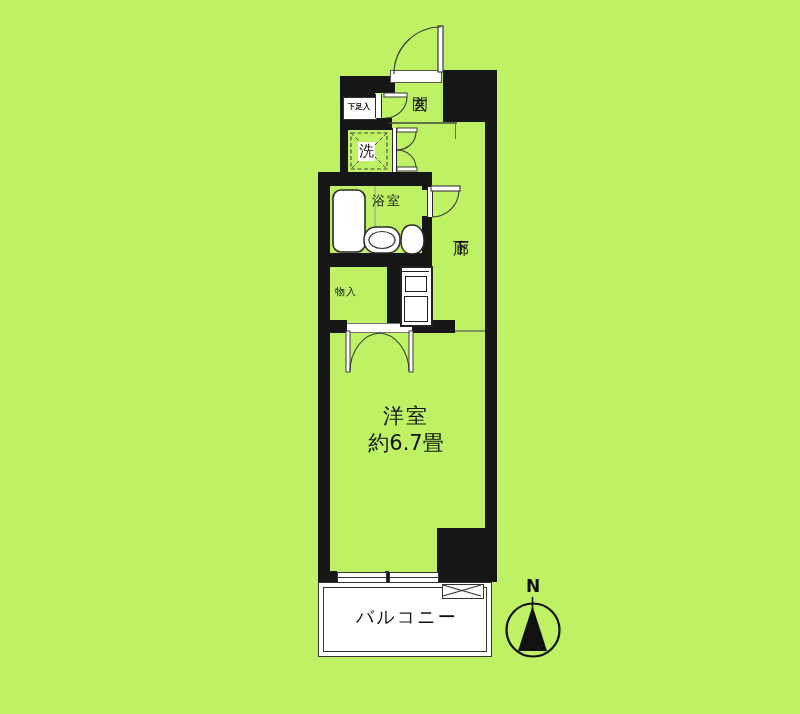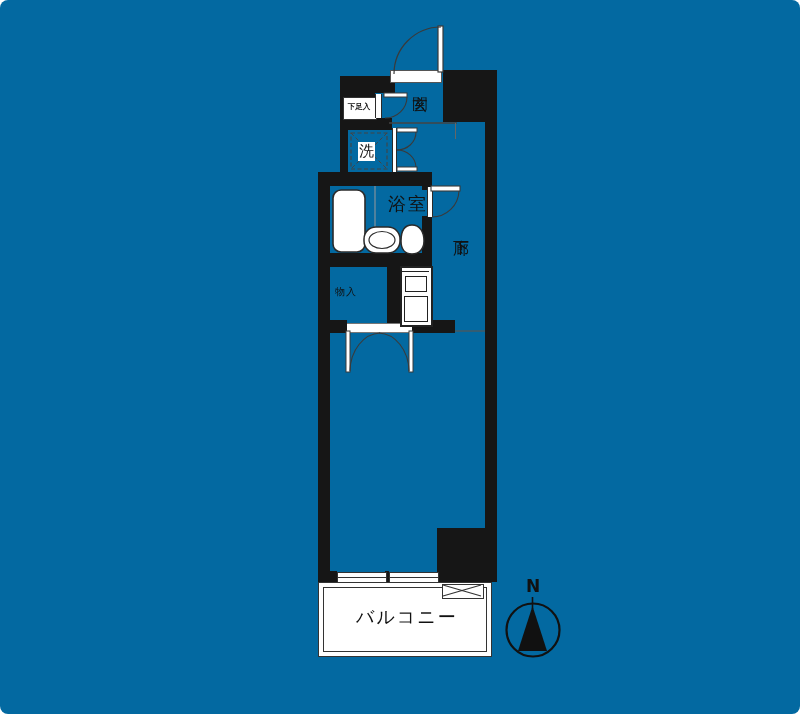--- a/index.html
+++ b/index.html
@@ -1,17 +1,17 @@
 <!DOCTYPE html>
 <html><head>
 <meta charset="utf-8">
 <style>
   html,body{margin:0;padding:0;background:#ffffff;}
-  #canvas{position:relative;width:800px;height:714px;background:#0369a1;overflow:hidden;
-          font-family:"DejaVu Sans",sans-serif;color:#1a1a1a;border-radius:8px;}
+  #canvas{position:relative;width:800px;height:714px;background:#bef264;overflow:hidden;
+          font-family:"DejaVu Sans",sans-serif;color:#1a1a1a;}
   .wall{position:absolute;background:#161616;}
   .whitebox{position:absolute;background:#ffffff;}
   .frame{position:absolute;background:#ffffff;border-left:1.5px solid #2a2a2a;border-right:1.5px solid #2a2a2a;}
   .hframe{position:absolute;background:#ffffff;border-top:1px solid #777;border-bottom:1px solid #777;}
   .sill{position:absolute;background:#ffffff;border:1.5px solid #555;}
   .window{position:absolute;background:#ffffff;border:1px solid #333;}
   .window .mid{position:absolute;left:0;right:0;top:45%;height:0;border-top:1px solid #333;}
   .label{position:absolute;color:#111;white-space:nowrap;}
   .vtext{writing-mode:vertical-rl;text-orientation:upright;}
   .ctr{text-align:center;}
@@ -106,19 +106,21 @@
     <path d="M 443 585 L 481 596 M 481 585 L 443 596" stroke="#333" stroke-width="1.2"></path>
 
     <circle cx="533" cy="630" r="26.5" fill="none" stroke="#111" stroke-width="2.2"></circle>
     <line x1="532.5" y1="597" x2="532.5" y2="609" stroke="#111" stroke-width="1.6"></line>
     <polygon points="532.5,606 518,651 547,651" fill="#111"></polygon>
   </svg>
 
   <div class="label vtext" style="left:410px;top:84px;font-size:15px;letter-spacing:1px">玄関</div>
   <div class="label ctr" style="left:343px;top:102px;width:32px;font-size:7.5px;font-weight:bold">下足入</div>
   <div class="label" style="left:358px;top:142px;font-size:15px;background:#ffffff;padding:0 1px">洗</div>
-  <div class="label" style="left:388px;top:192px;font-size:18px;letter-spacing:2px">浴室</div>
+  <div class="label" style="left:372px;top:192px;font-size:13px;letter-spacing:2px">浴室</div>
   <div class="label vtext" style="left:450px;top:226px;font-size:16px;letter-spacing:2px">廊下</div>
   <div class="label" style="left:335px;top:285px;font-size:10px;letter-spacing:1px">物入</div>
+  <div class="label ctr" style="left:330px;top:402px;width:152px;font-size:21px;letter-spacing:2px">洋室</div>
+  <div class="label ctr" style="left:330px;top:429px;width:152px;font-size:21px">約6.7畳</div>
   <div class="label" style="left:356px;top:605px;font-size:18px;letter-spacing:2px">バルコニー</div>
   <div class="label ctr" style="left:521px;top:576px;width:24px;font-size:17px;font-weight:bold">N</div>
 
 </div>
 
 </body></html>

